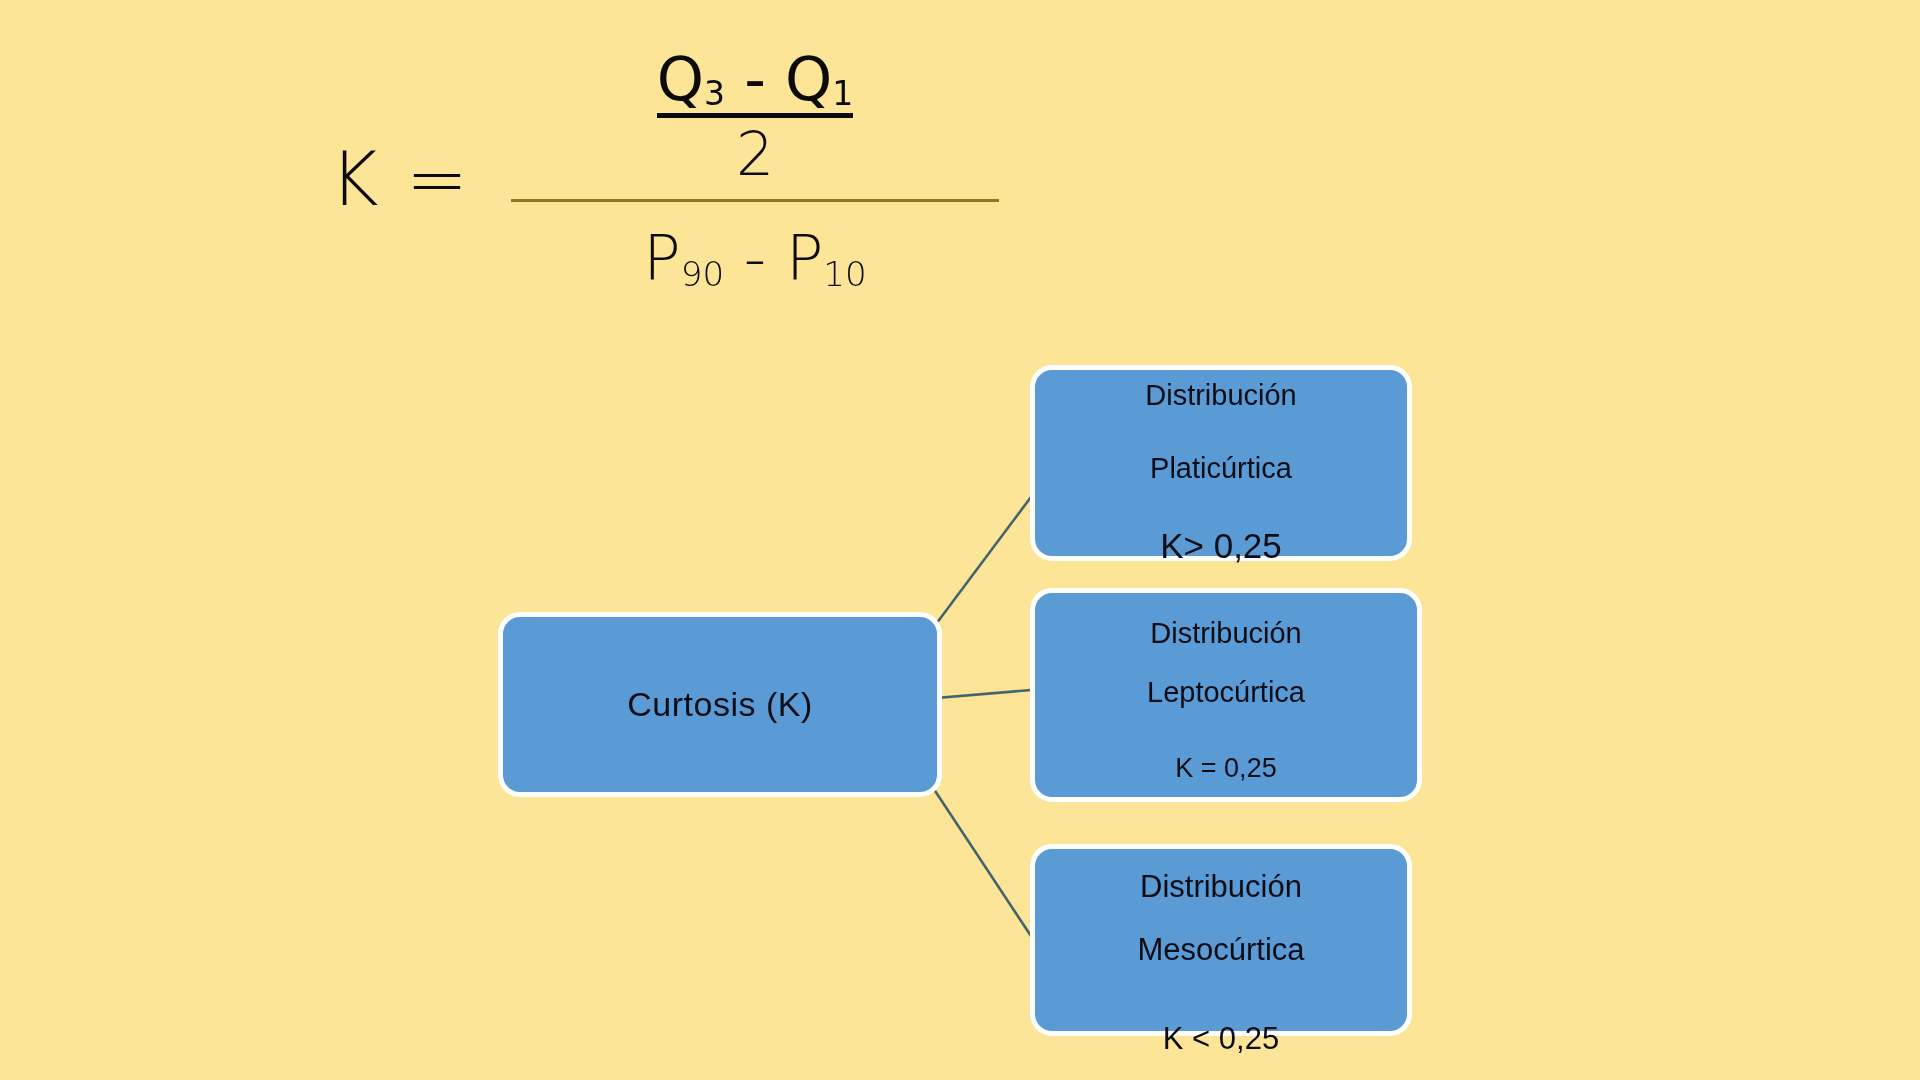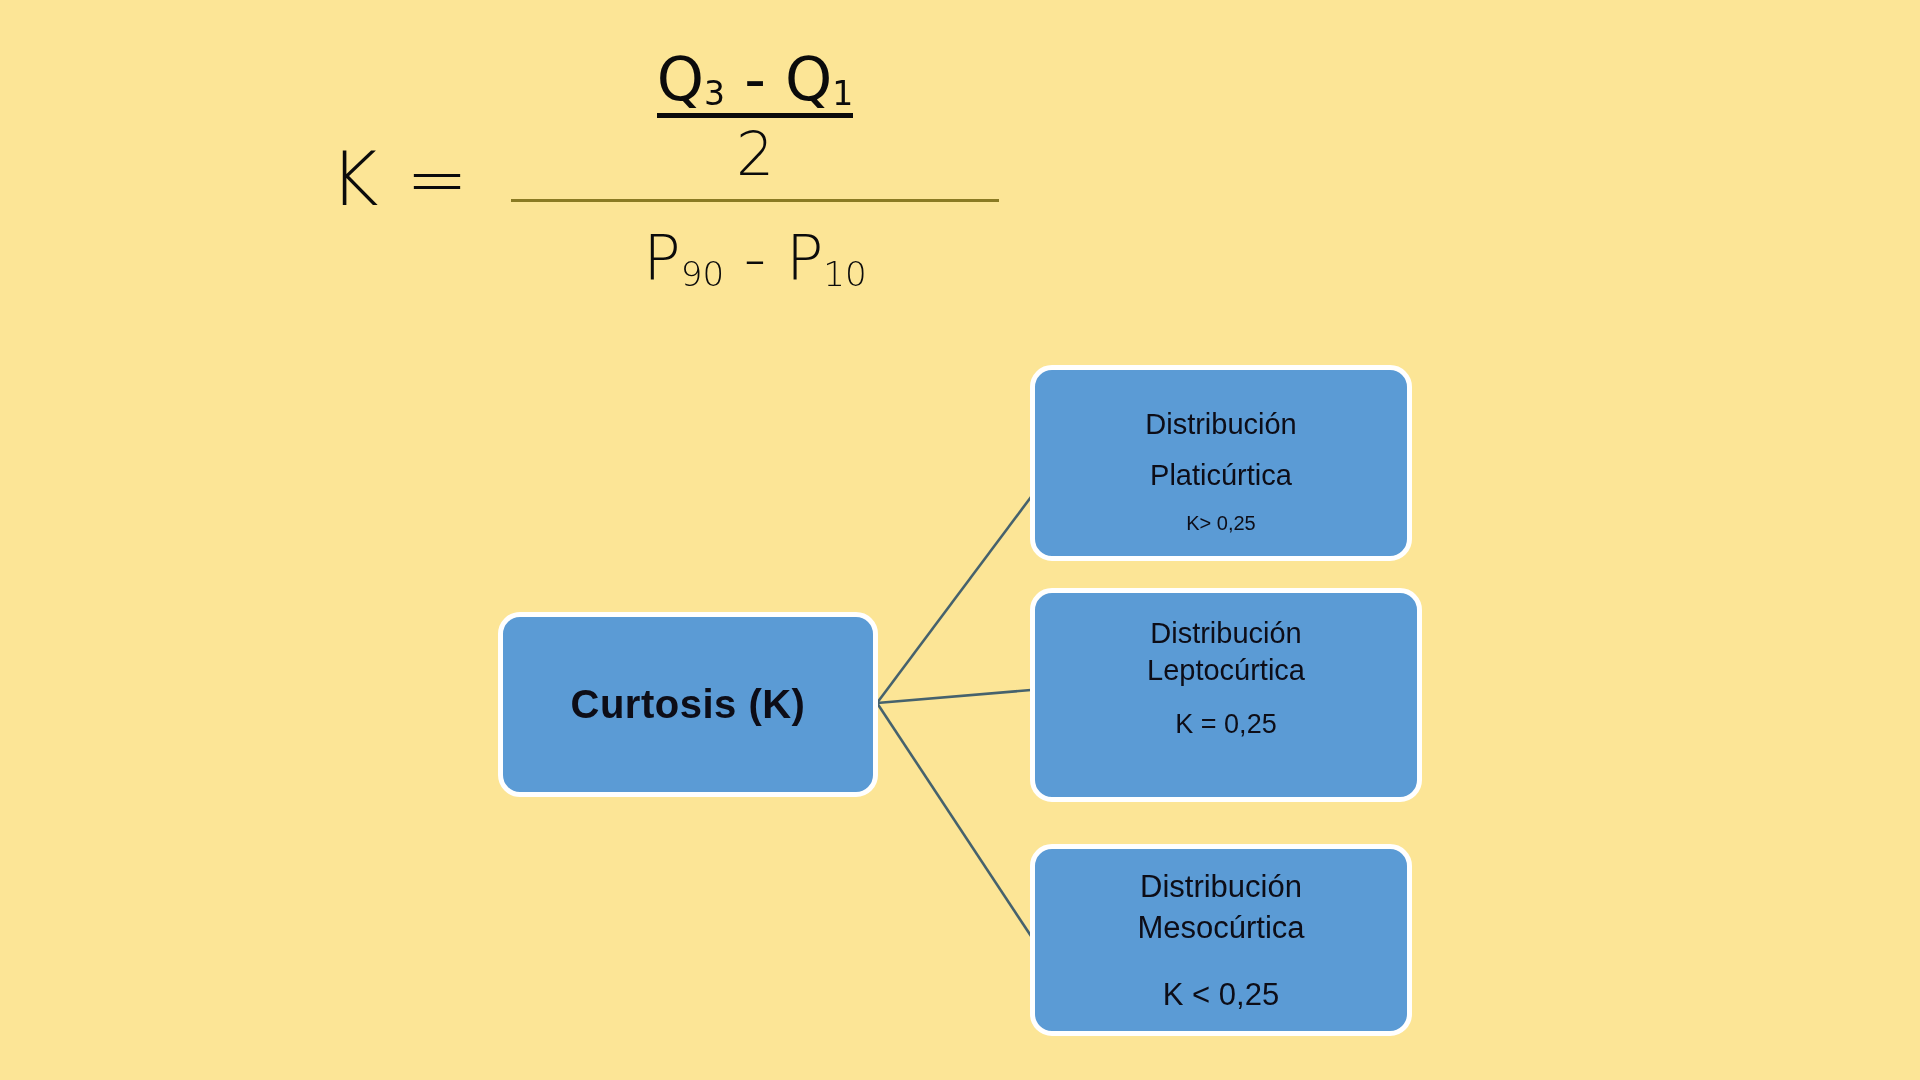--- a/index.html
+++ b/index.html
@@ -116,41 +116,42 @@
     background: #5b9bd5;
     border: 5px solid #ffffff;
     border-radius: 22px;
     box-sizing: border-box;
     display: flex;
     flex-direction: column;
     align-items: center;
     justify-content: center;
     color: #0d0d17;
     font-family: "Liberation Sans", sans-serif;
+    gap: 22px;
   }
 
   #node-root {
     left: 498px;
     top: 612px;
-    width: 380px;
+    width: 444px;
     height: 185px;
-    font-size: 40px;
-    font-weight: bold;
+    font-size: 34px;
+    font-weight: normal;
     letter-spacing: 0.5px;
   }
 
   #node-plati {
     left: 1030px;
     top: 365px;
     width: 382px;
     height: 196px;
     padding-top: 6px;
   }
   #node-plati .line { font-size: 29px; line-height: 1.0; margin: 11px 0; }
-  #node-plati .val  { font-size: 20px; line-height: 1.0; margin-top: 12px; }
+  #node-plati .val  { font-size: 35px; line-height: 1.0; margin-top: 12px; }
 
   #node-meso {
     left: 1030px;
     top: 588px;
     width: 392px;
     height: 214px;
     justify-content: flex-start;
     padding-top: 22px;
   }
   #node-meso .line { font-size: 29px; line-height: 1.28; }

